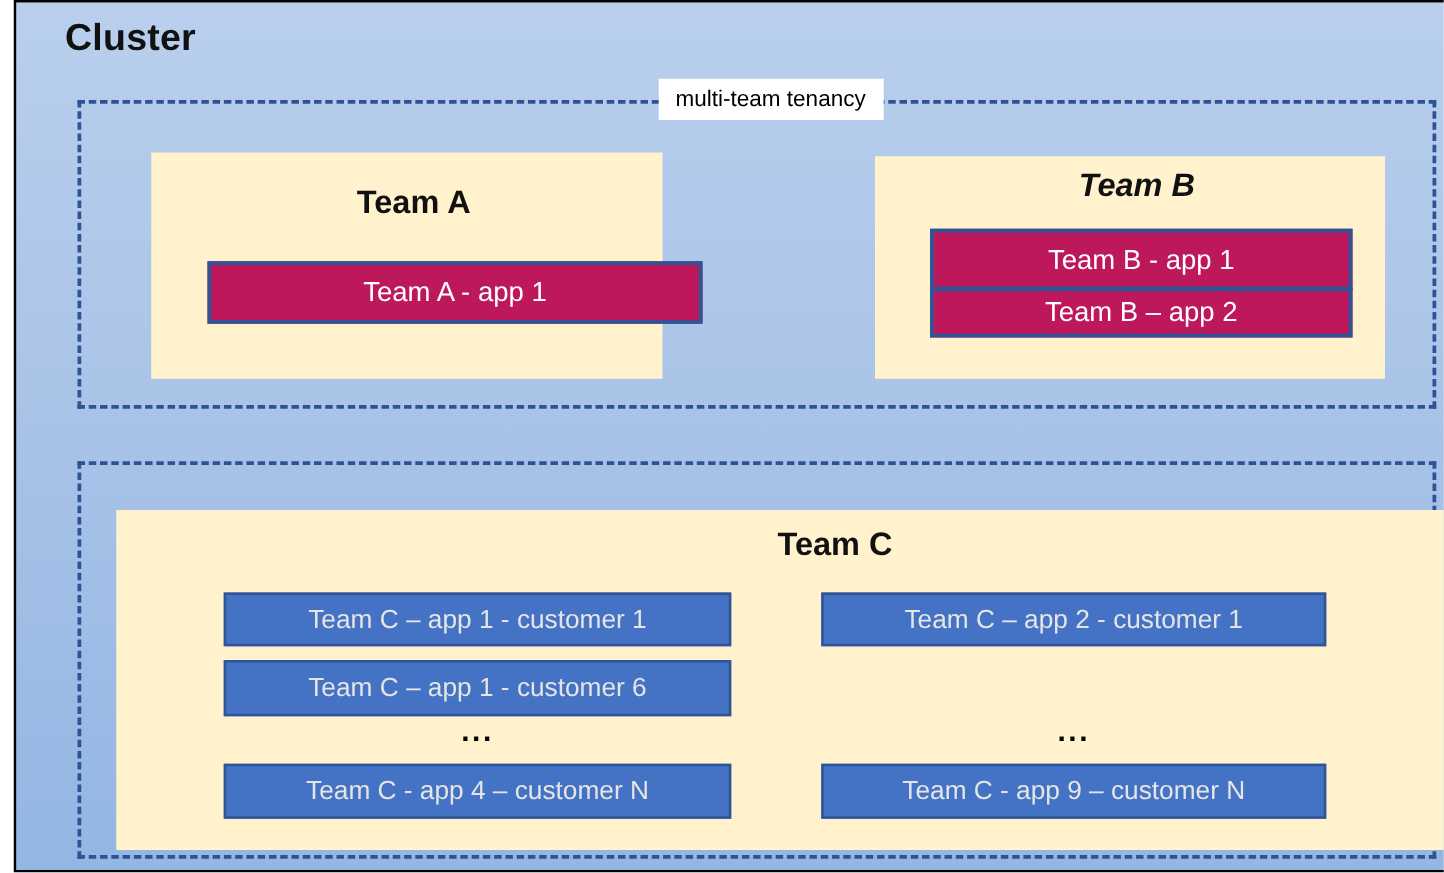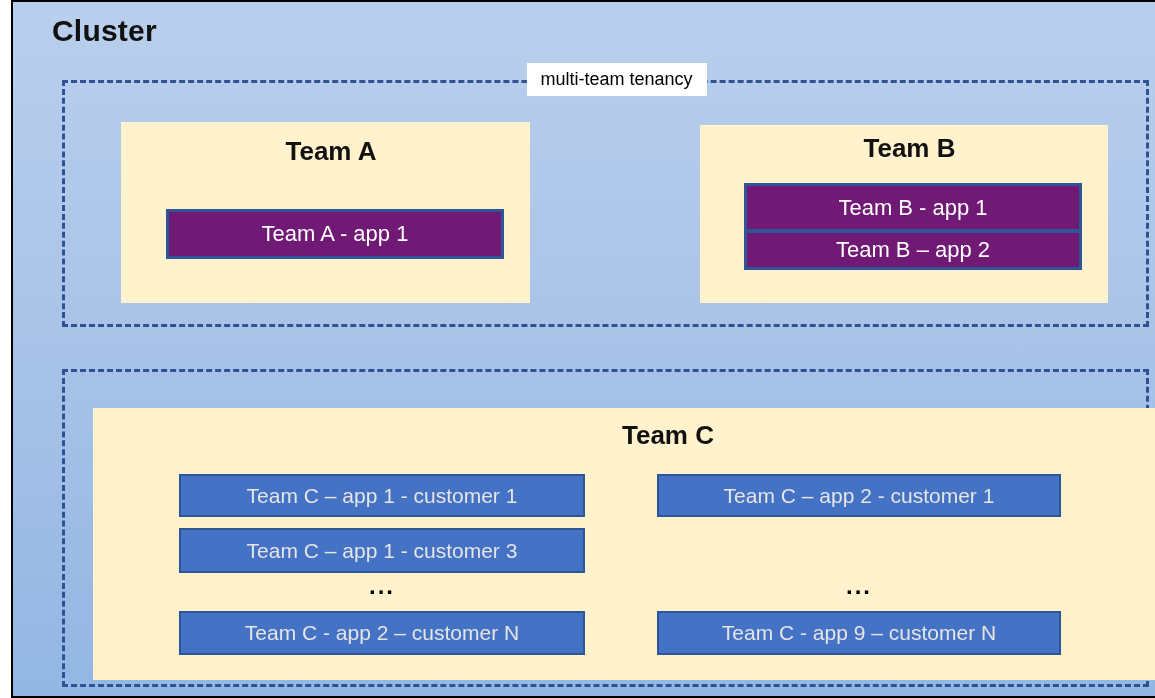--- a/index.html
+++ b/index.html
@@ -53,38 +53,38 @@
     background: #fff2cc;
   }
   .team-title {
     text-align: center;
     font-size: 26px;
     font-weight: bold;
     color: #111111;
   }
 
   .team-a { left: 45px; top: 39px; width: 409px; height: 181px; }
-  .team-a .team-title { padding-top: 14px; }
+  .team-a .team-title { padding-top: 24px; }
   .team-b { left: 624px; top: 42px; width: 408px; height: 178px; }
-  .team-b .team-title { padding-top: 8px; }
+  .team-b .team-title { padding-top: 8px; font-style: italic; }
   .team-c { left: 17px; top: 36px; width: 1139px; height: 272px; }
   .team-c .team-title { padding-top: 12px; }
 
   .app-box {
     position: absolute;
-    background: #701a75;
+    background: #be185d;
     border: 3px solid #2f5597;
     color: #ffffff;
     font-size: 22px;
     display: flex;
     align-items: center;
     justify-content: center;
     white-space: nowrap;
   }
-  .team-a .app-box { left: 34px; top: 87px; width: 338px; height: 50px; }
+  .team-a .app-box { left: 34px; top: 87px; width: 396px; height: 50px; }
   .team-b .app-box.b1 { left: 33px; top: 58px;  width: 338px; height: 49px; }
   .team-b .app-box.b2 { left: 33px; top: 105px; width: 338px; height: 40px; }
 
   .c-app {
     position: absolute;
     background: #4472c4;
     border: 2px solid #2f5597;
     color: #e5e5e5;
     font-size: 21px;
     display: flex;
@@ -131,23 +131,23 @@
       <div class="app-box b2">Team B – app 2</div>
     </div>
   </div>
 
   <div class="tenancy-group multi-customer">
 
     <div class="team-box team-c">
       <div class="team-title">Team C</div>
 
       <div class="c-app col1 r1">Team C – app 1 - customer 1</div>
-      <div class="c-app col1 r2">Team C – app 1 - customer 3</div>
+      <div class="c-app col1 r2">Team C – app 1 - customer 6</div>
       <div class="c-ellipsis col1">...</div>
-      <div class="c-app col1 rn">Team C - app 2 – customer N</div>
+      <div class="c-app col1 rn">Team C - app 4 – customer N</div>
 
       <div class="c-app col2 r1">Team C – app 2 - customer 1</div>
       <div class="c-ellipsis col2">...</div>
       <div class="c-app col2 rn">Team C - app 9 – customer N</div>
     </div>
   </div>
 
 </div>
 
 </body></html>

